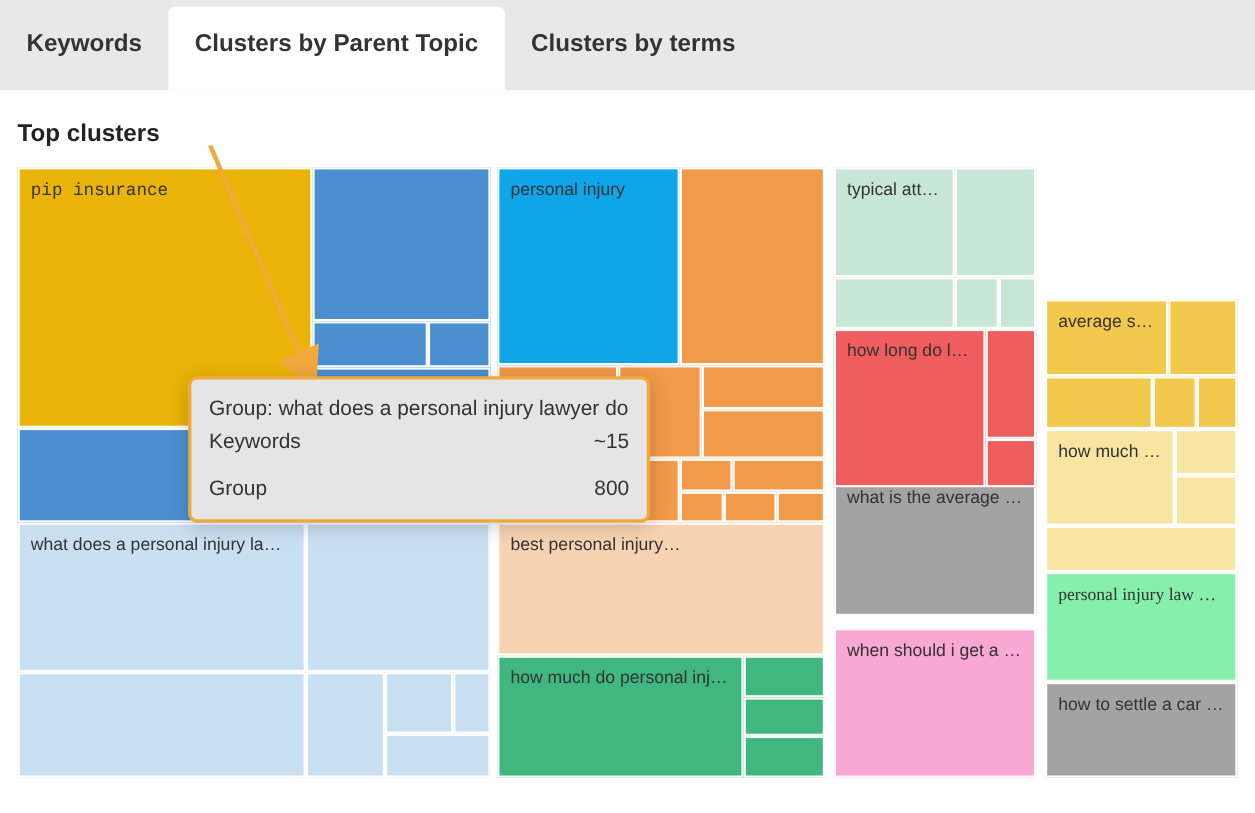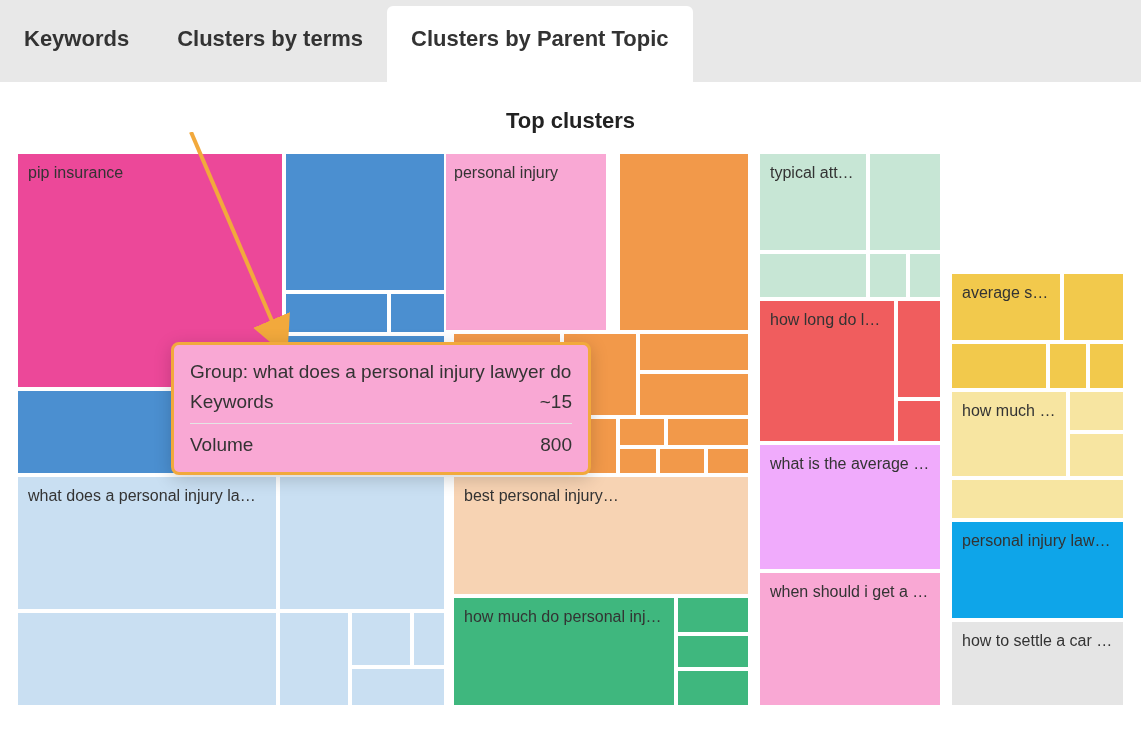--- a/index.html
+++ b/index.html
@@ -1,64 +1,64 @@
 <!DOCTYPE html>
 <html><head>
 <meta charset="utf-8">
 <style>
   * { box-sizing: border-box; margin: 0; padding: 0; }
   body { font-family: -apple-system, BlinkMacSystemFont, "Segoe UI", Helvetica, Arial, sans-serif; background: #fff; color: #333; width: 1141px; }
   .tabbar { background: #e8e8e8; display: flex; align-items: stretch; height: 82px; padding-left: 0; }
   .tab { padding: 26px 24px 20px 24px; font-size: 22px; font-weight: 600; color: #333; cursor: pointer; white-space: nowrap; }
   .tab.active { background: #fff; border-radius: 6px 6px 0 0; margin-top: 6px; padding-top: 20px; }
   .content { padding: 16px; }
-  .heading { font-size: 22px; font-weight: 700; margin: 10px 0 18px 0; color: #222; text-align: center; }
+  .heading { font-size: 22px; font-weight: 700; margin: 10px 0 18px 0; color: #222; }
   .treemap { position: relative; width: 1109px; height: 555px; }
   .cell { position: absolute; overflow: hidden; border: 2px solid #fff; }
   .cell-label { position: absolute; top: 10px; left: 10px; right: 10px; font-size: 16px; color: #333; white-space: nowrap; overflow: hidden; text-overflow: ellipsis; }
-  .tooltip { position: absolute; background: #f9a8d4; border: 3px solid #f2a93c; border-radius: 8px; box-shadow: 0 4px 18px rgba(0,0,0,.18); padding: 12px 16px; font-size: 19px; color: #333; min-width: 420px; z-index: 20; }
+  .tooltip { position: absolute; background: #e5e5e5; border: 3px solid #f2a93c; border-radius: 8px; box-shadow: 0 4px 18px rgba(0,0,0,.18); padding: 12px 16px; font-size: 19px; color: #333; min-width: 420px; z-index: 20; }
   .tooltip .row { display: flex; justify-content: space-between; gap: 24px; padding: 4px 0; }
   .tooltip .divider { border-top: 1px solid #e5e5e5; margin: 6px 0; }
   .arrow { position: absolute; z-index: 15; pointer-events: none; }
 </style>
 </head>
 <body>
 
 <div class="tabbar">
   <div class="tab">Keywords</div>
+  <div class="tab active">Clusters by Parent Topic</div>
   <div class="tab">Clusters by terms</div>
-  <div class="tab active">Clusters by Parent Topic</div>
 </div>
 
 <div class="content">
   <div class="heading">Top clusters</div>
   <div class="treemap" id="treemap">
-      <div class="cell" style="left: 934px; top: 468px; width: 175px; height: 87px; background: #e5e5e5;">
+      <div class="cell" style="left: 934px; top: 468px; width: 175px; height: 87px; background: #a3a3a3;">
         <div class="cell-label">how to settle a car …</div>
       </div>
-      <div class="cell" style="left: 934px; top: 368px; width: 175px; height: 100px; background: #0ea5e9;">
+      <div class="cell" style="left: 934px; top: 368px; width: 175px; height: 100px; background: #86efac; font-family: Liberation Serif, serif;">
         <div class="cell-label">personal injury law …</div>
       </div>
       <div class="cell" style="left: 934px; top: 326px; width: 175px; height: 42px; background: rgb(247, 229, 161);"></div>
       <div class="cell" style="left: 1052px; top: 280px; width: 57px; height: 46px; background: rgb(247, 229, 161);"></div>
       <div class="cell" style="left: 1052px; top: 238px; width: 57px; height: 42px; background: rgb(247, 229, 161);"></div>
       <div class="cell" style="left: 934px; top: 238px; width: 118px; height: 88px; background: rgb(247, 229, 161);">
         <div class="cell-label">how much do pers…</div>
       </div>
       <div class="cell" style="left: 1072px; top: 190px; width: 37px; height: 48px; background: rgb(242, 201, 76);"></div>
       <div class="cell" style="left: 1032px; top: 190px; width: 40px; height: 48px; background: rgb(242, 201, 76);"></div>
       <div class="cell" style="left: 934px; top: 190px; width: 98px; height: 48px; background: rgb(242, 201, 76);"></div>
       <div class="cell" style="left: 1046px; top: 120px; width: 63px; height: 70px; background: rgb(242, 201, 76);"></div>
       <div class="cell" style="left: 934px; top: 120px; width: 112px; height: 70px; background: rgb(242, 201, 76);">
         <div class="cell-label">average settlement…</div>
       </div>
       <div class="cell" style="left: 742px; top: 419px; width: 184px; height: 136px; background: #f9a8d4;">
         <div class="cell-label">when should i get a …</div>
       </div>
-      <div class="cell" style="left: 742px; top: 291px; width: 184px; height: 128px; background: #f0abfc;">
+      <div class="cell" style="left: 742px; top: 280px; width: 184px; height: 128px; background: #a3a3a3;">
         <div class="cell-label">what is the average …</div>
       </div>
       <div class="cell" style="left: 880px; top: 247px; width: 46px; height: 44px; background: rgb(240, 93, 94);"></div>
       <div class="cell" style="left: 880px; top: 147px; width: 46px; height: 100px; background: rgb(240, 93, 94);"></div>
       <div class="cell" style="left: 742px; top: 147px; width: 138px; height: 144px; background: rgb(240, 93, 94);">
         <div class="cell-label">how long do lawsuit…</div>
       </div>
       <div class="cell" style="left: 892px; top: 100px; width: 34px; height: 47px; background: rgb(199, 230, 213);"></div>
       <div class="cell" style="left: 852px; top: 100px; width: 40px; height: 47px; background: rgb(199, 230, 213);"></div>
       <div class="cell" style="left: 742px; top: 100px; width: 110px; height: 47px; background: rgb(199, 230, 213);"></div>
@@ -79,38 +79,38 @@
       <div class="cell" style="left: 642px; top: 295px; width: 48px; height: 28px; background: rgb(242, 153, 74);"></div>
       <div class="cell" style="left: 602px; top: 295px; width: 40px; height: 28px; background: rgb(242, 153, 74);"></div>
       <div class="cell" style="left: 650px; top: 265px; width: 84px; height: 30px; background: rgb(242, 153, 74);"></div>
       <div class="cell" style="left: 602px; top: 265px; width: 48px; height: 30px; background: rgb(242, 153, 74);"></div>
       <div class="cell" style="left: 436px; top: 265px; width: 166px; height: 58px; background: rgb(242, 153, 74);"></div>
       <div class="cell" style="left: 622px; top: 220px; width: 112px; height: 45px; background: rgb(242, 153, 74);"></div>
       <div class="cell" style="left: 622px; top: 180px; width: 112px; height: 40px; background: rgb(242, 153, 74);"></div>
       <div class="cell" style="left: 546px; top: 180px; width: 76px; height: 85px; background: rgb(242, 153, 74);"></div>
       <div class="cell" style="left: 436px; top: 180px; width: 110px; height: 85px; background: rgb(242, 153, 74);"></div>
       <div class="cell" style="left: 602px; top: 0px; width: 132px; height: 180px; background: rgb(242, 153, 74);"></div>
-      <div class="cell" style="left: 426px; top: 0px; width: 166px; height: 180px; background: #f9a8d4;">
+      <div class="cell" style="left: 436px; top: 0px; width: 166px; height: 180px; background: #0ea5e9;">
         <div class="cell-label">personal injury</div>
       </div>
       <div class="cell" style="left: 334px; top: 515px; width: 96px; height: 40px; background: rgb(201, 223, 242);"></div>
       <div class="cell" style="left: 396px; top: 459px; width: 34px; height: 56px; background: rgb(201, 223, 242);"></div>
       <div class="cell" style="left: 334px; top: 459px; width: 62px; height: 56px; background: rgb(201, 223, 242);"></div>
       <div class="cell" style="left: 262px; top: 459px; width: 72px; height: 96px; background: rgb(201, 223, 242);"></div>
       <div class="cell" style="left: 0px; top: 459px; width: 262px; height: 96px; background: rgb(201, 223, 242);"></div>
       <div class="cell" style="left: 262px; top: 323px; width: 168px; height: 136px; background: rgb(201, 223, 242);"></div>
       <div class="cell" style="left: 0px; top: 323px; width: 262px; height: 136px; background: rgb(201, 223, 242);">
         <div class="cell-label">what does a personal injury lawyer do</div>
       </div>
       <div class="cell" style="left: 0px; top: 237px; width: 430px; height: 86px; background: rgb(75, 143, 208);"></div>
       <div class="cell" style="left: 268px; top: 182px; width: 162px; height: 55px; background: rgb(75, 143, 208);"></div>
       <div class="cell" style="left: 373px; top: 140px; width: 57px; height: 42px; background: rgb(75, 143, 208);"></div>
       <div class="cell" style="left: 268px; top: 140px; width: 105px; height: 42px; background: rgb(75, 143, 208);"></div>
       <div class="cell" style="left: 268px; top: 0px; width: 162px; height: 140px; background: rgb(75, 143, 208);"></div>
-      <div class="cell" style="left: 0px; top: 0px; width: 268px; height: 237px; background: #ec4899;">
+      <div class="cell" style="left: 0px; top: 0px; width: 268px; height: 237px; background: #eab308; font-family: Liberation Mono, monospace;">
         <div class="cell-label">pip insurance</div>
       </div>
 
     <svg class="arrow" style="left:165px;top:-20px;" width="140" height="240">
       <defs>
         <marker id="ah" markerWidth="10" markerHeight="10" refX="6" refY="5" orient="auto">
           <path d="M0,0 L10,5 L0,10 Z" fill="#f2a93c"></path>
         </marker>
       </defs>
       <line x1="10" y1="0" x2="100" y2="210" stroke="#f2a93c" stroke-width="4" marker-end="url(#ah)"></line>
@@ -119,19 +119,19 @@
     <div class="tooltip" style="left:155px;top:190px;">
       <div class="row">
           <span>Group: what does a personal injury lawyer do</span>
         </div>
       <div class="row">
           <span>Keywords</span>
           <span>~15</span>
         </div>
       <div class="divider"></div>
       <div class="row">
-          <span>Volume</span>
+          <span>Group</span>
           <span>800</span>
         </div>
     </div>
 
   </div>
 </div>
 
 </body></html>

